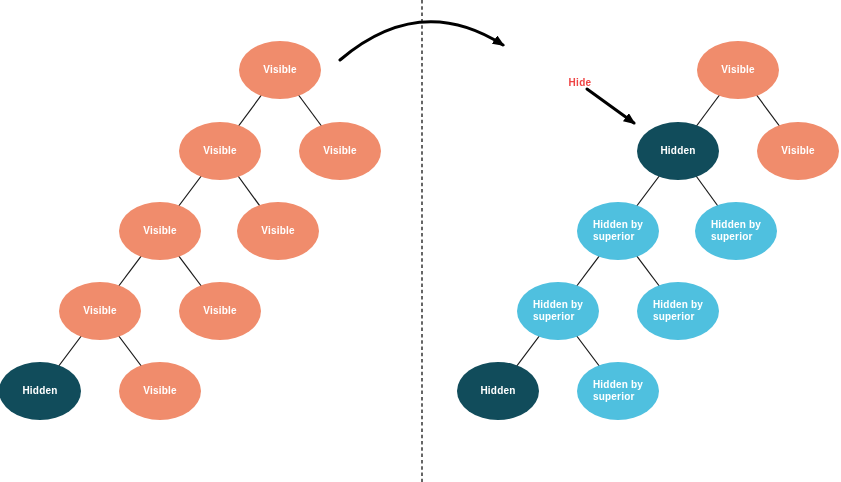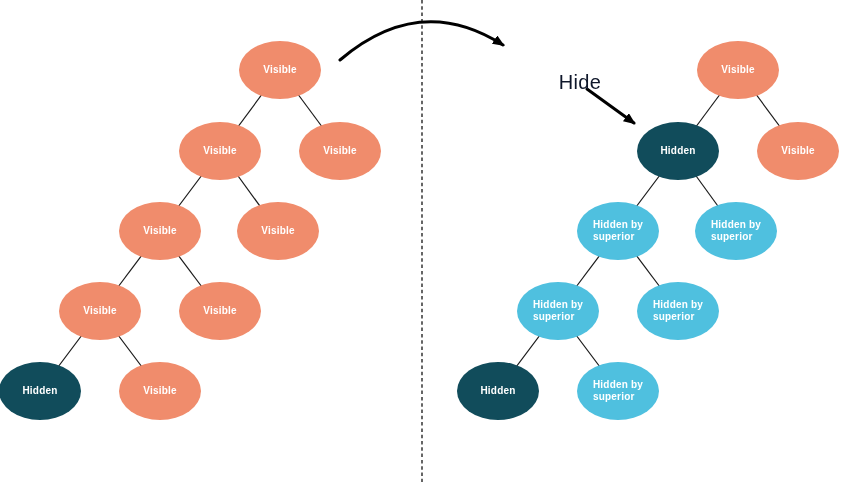--- a/index.html
+++ b/index.html
@@ -62,23 +62,23 @@
     line-height: 1.25;
     white-space: pre-line;
     letter-spacing: 0.2px;
   }
   .node.visible { background: var(--c-visible, #F08C6C); }
   .node.hidden { background: var(--c-hidden, #114C5B); }
   .node.hidden_by_superior { background: var(--c-hbs, #4FC0DF); }
   .hide-label {
     position: absolute;
     transform: translate(-50%, -50%);
-    font-size: 20px;
-    font-weight: 400;
-    color: #0f172a;
+    font-size: 10px;
+    font-weight: 700;
+    color: #ef4444;
     letter-spacing: 0.3px;
   }
 </style>
 </head>
 <body>
 
 <div class="canvas">
   <svg id="diagram-svg" width="841" height="482" viewBox="0 0 841 482">
     <defs>
       <marker id="arrowhead" markerUnits="userSpaceOnUse" markerWidth="14" markerHeight="12" refX="10" refY="5" orient="auto">

